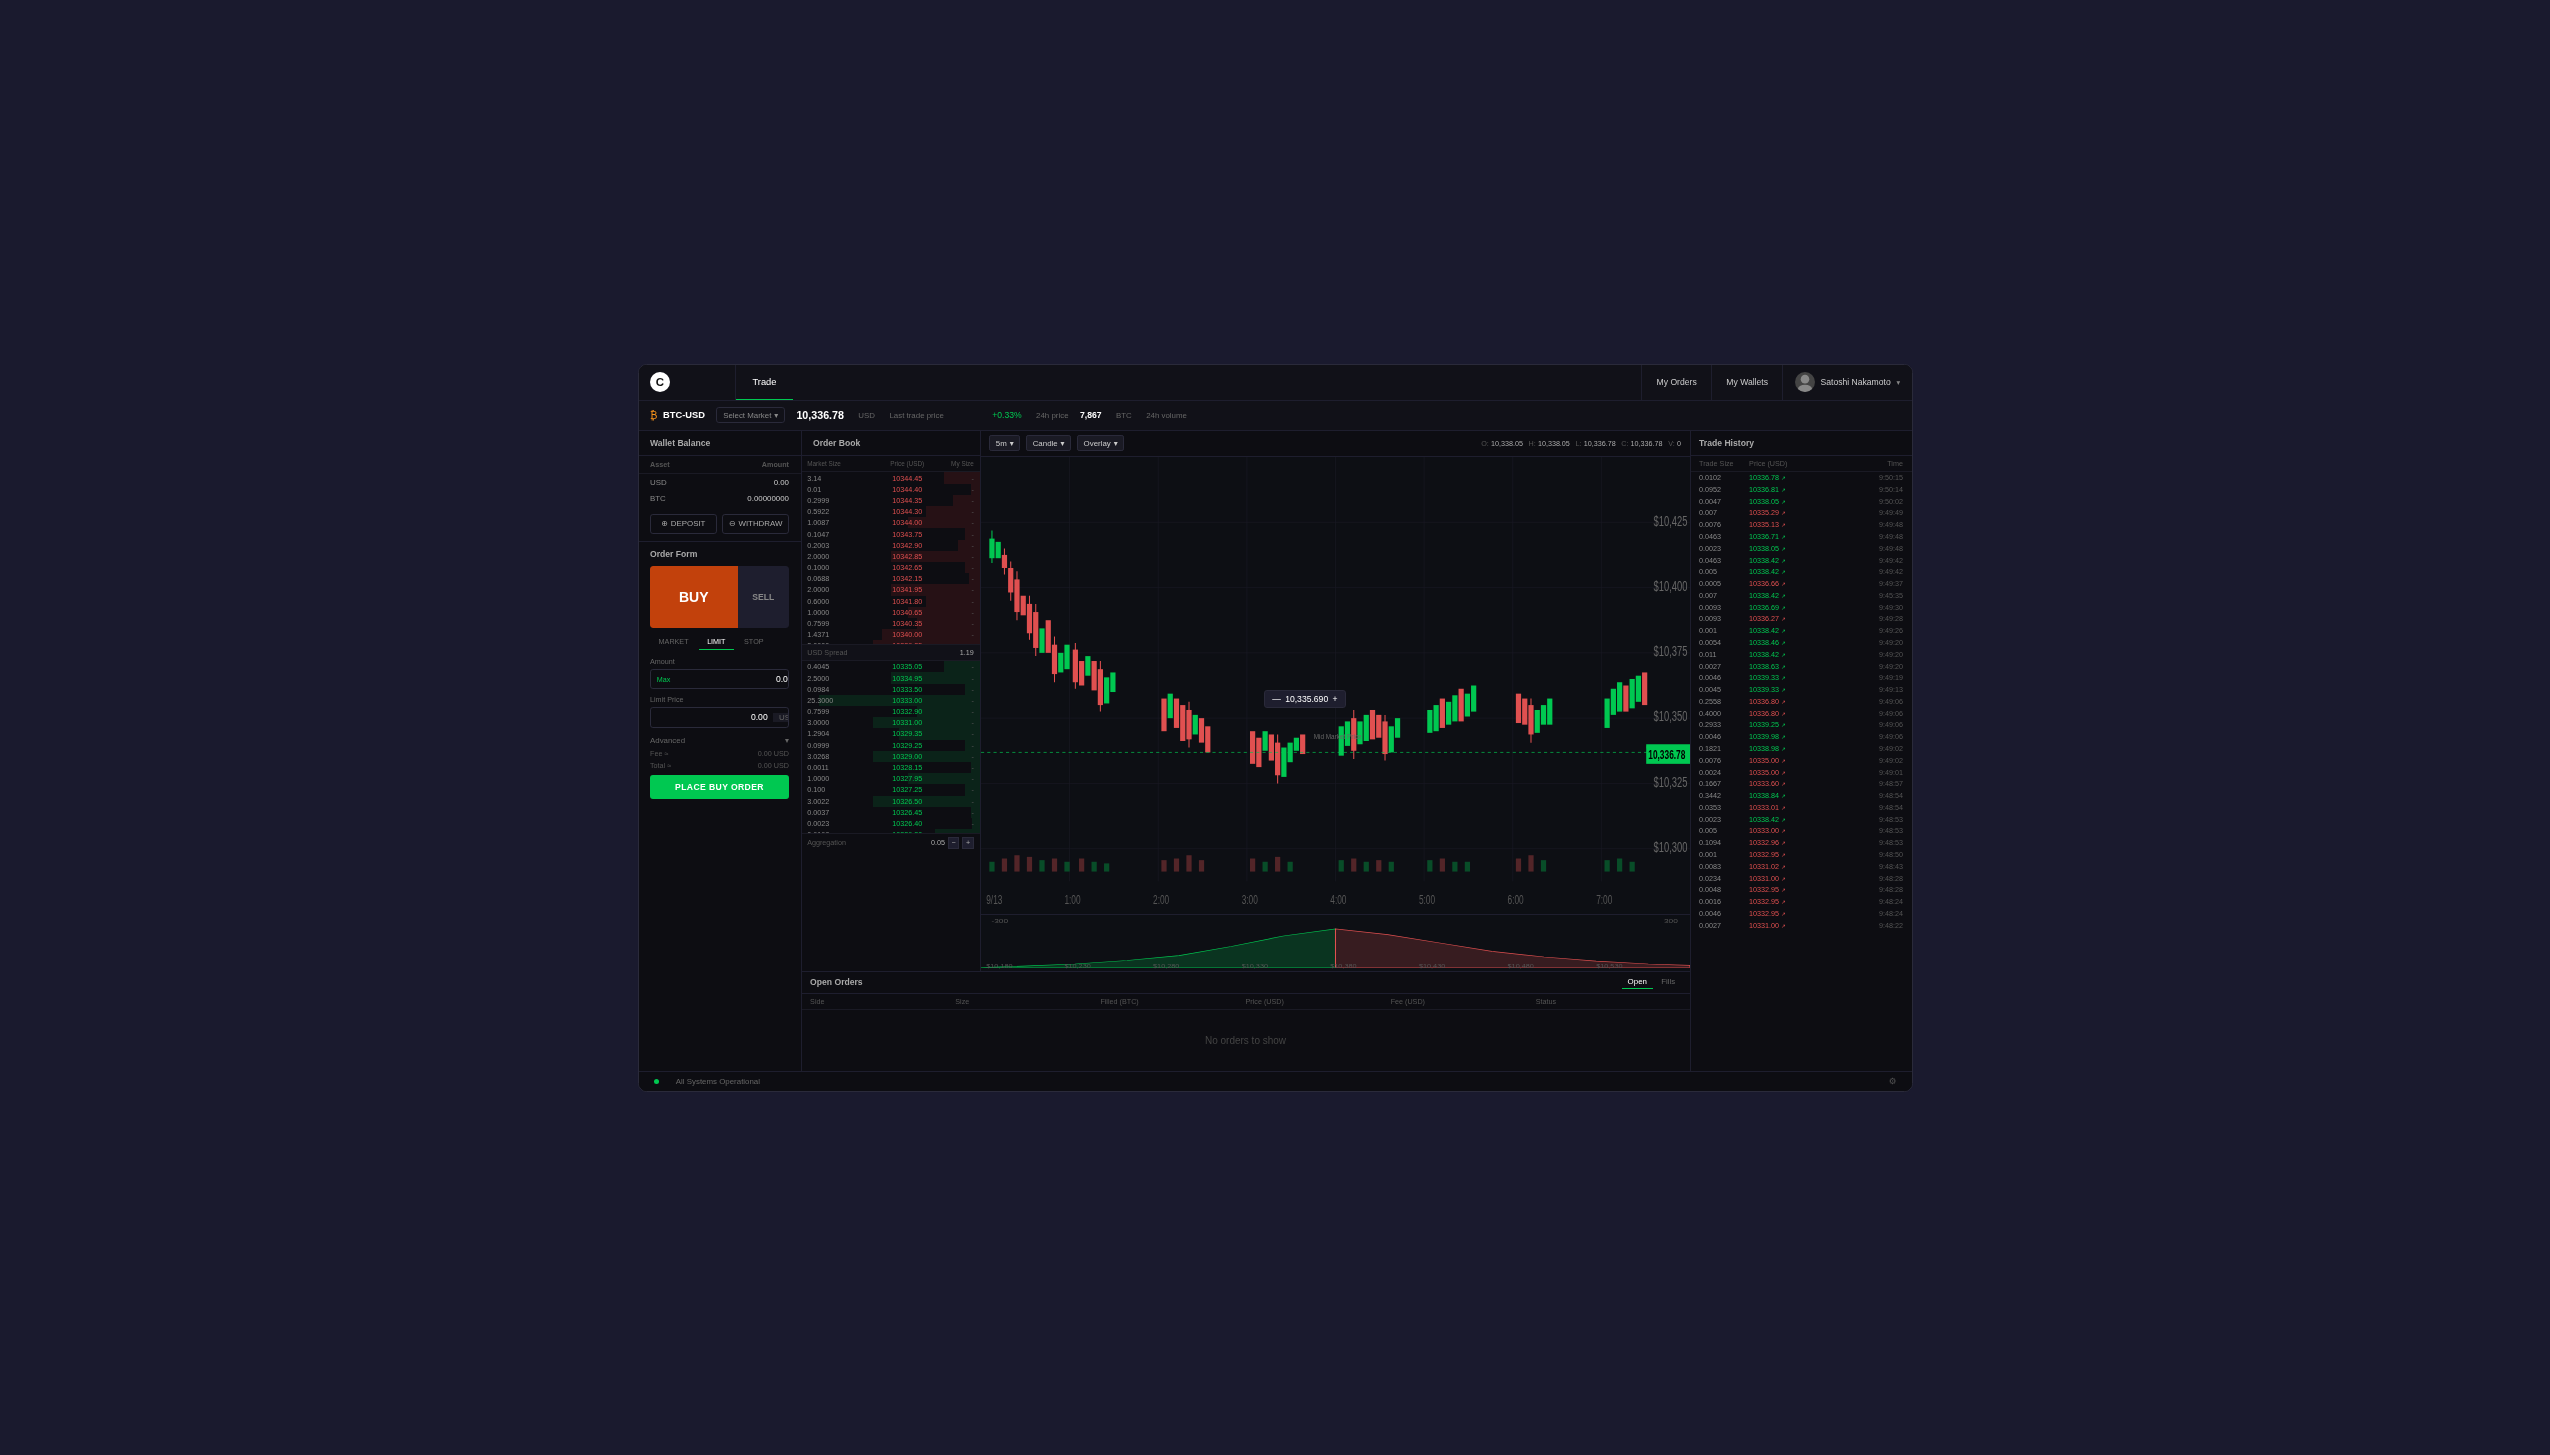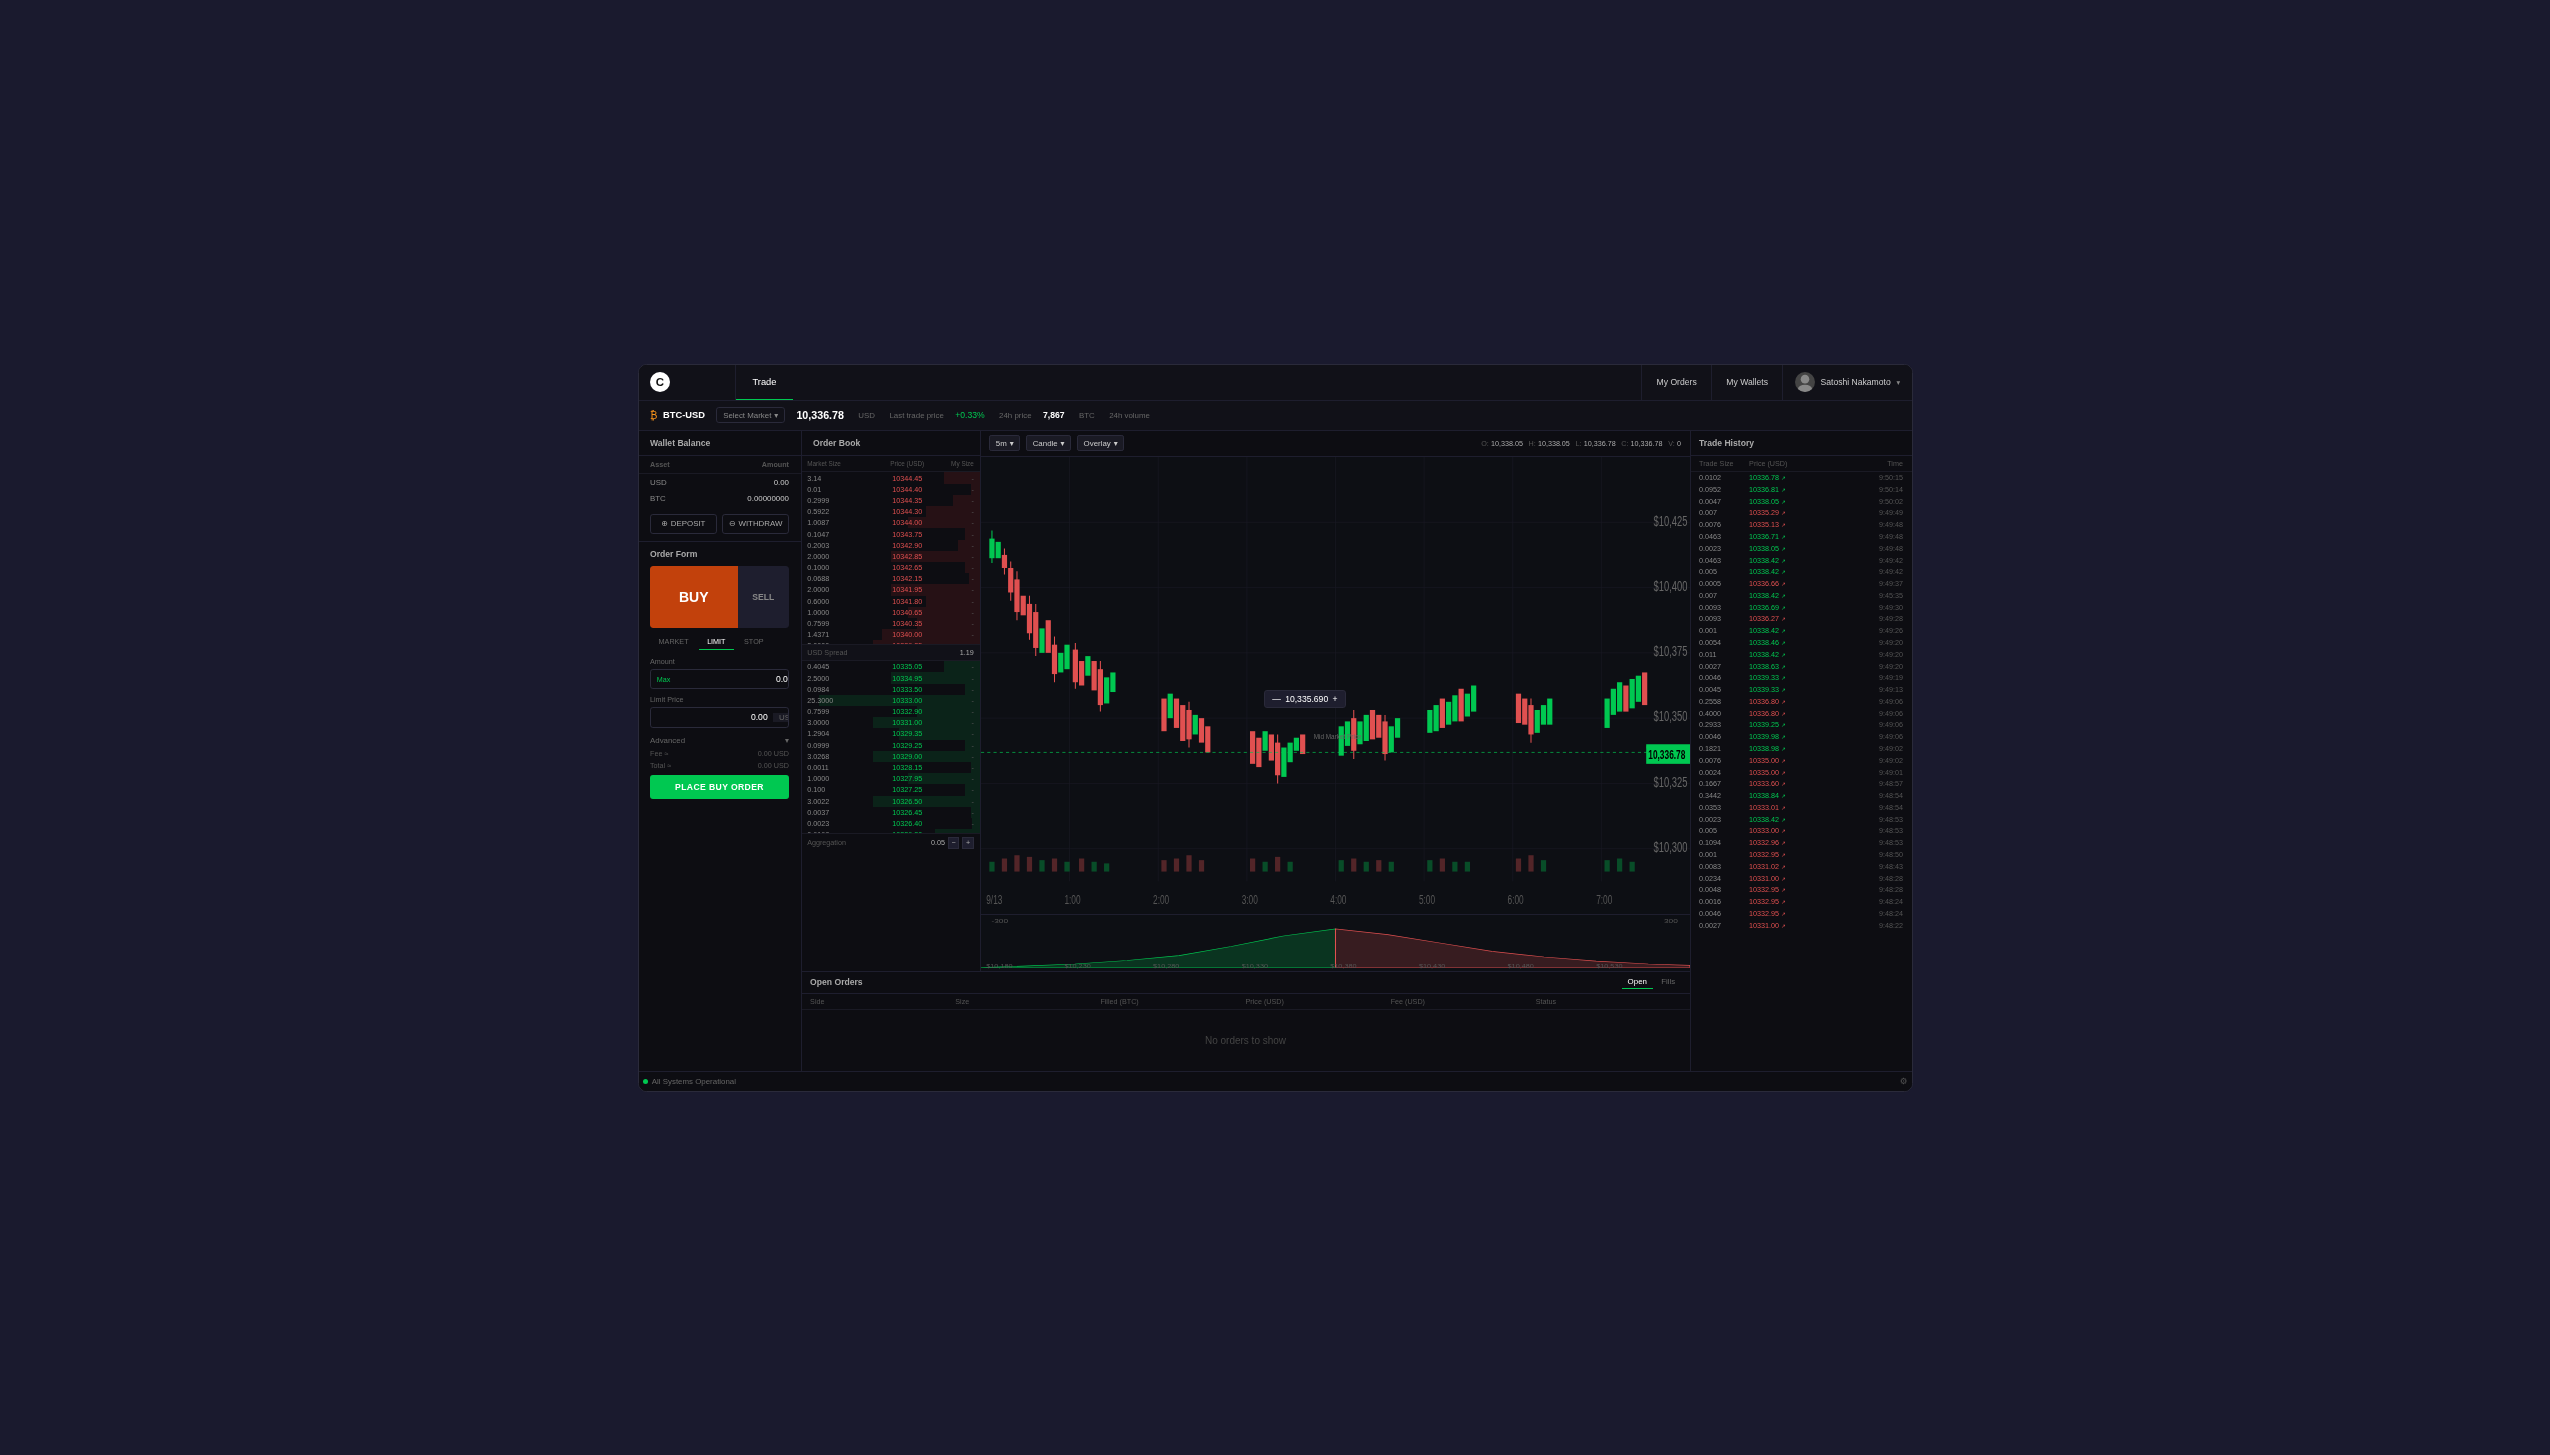--- a/index.html
+++ b/index.html
@@ -140,21 +140,21 @@
       border: 0.7px solid #2a2a3a;
       padding: 2.1px 5.7px;
       border-radius: 2.9px;
     }
     .ticker-price {
       font-size: 10.7px;
       font-weight: 600;
       color: #fff;
     }
     .ticker-label { font-size: 7.9px; color: #666; margin-left: 2.9px; }
-    .ticker-change { font-size: 8.6px; color: #00c851; }
+    .ticker-change { font-size: 8.6px; color: #00c851; margin-left: 37px; }
     .ticker-vol { font-size: 8.6px; color: #fff; font-weight: 600; }
     
     .main-layout {
       flex: 1;
       display: flex;
       overflow: hidden;
     }
     
     .left-panel {
       width: 163px;
@@ -557,22 +557,23 @@
     .th-time { width: 43px; font-size: 7.2px; color: #555; text-align: right; }
     .th-arrow-up { font-size: 5.7px; color: #00c851; }
     .th-arrow-dn { font-size: 5.7px; color: #e05050; }
     
     .status-bar {
       height: 20px;
       background: #0d0d12;
       border-top: 0.7px solid #1e1e2e;
       display: flex;
       align-items: center;
-      padding: 0 4px;
+      padding: 0 15px;
       flex-shrink: 0;
+      gap: 13px;
     }
     .status-dot {
       width: 5px;
       height: 5px;
       border-radius: 50%;
       background: #00c851;
       margin-right: 4.3px;
     }
     .status-text { font-size: 7.9px; color: #666; }
     .status-gear { margin-left: auto; font-size: 8.6px; color: #555; cursor: pointer; }

